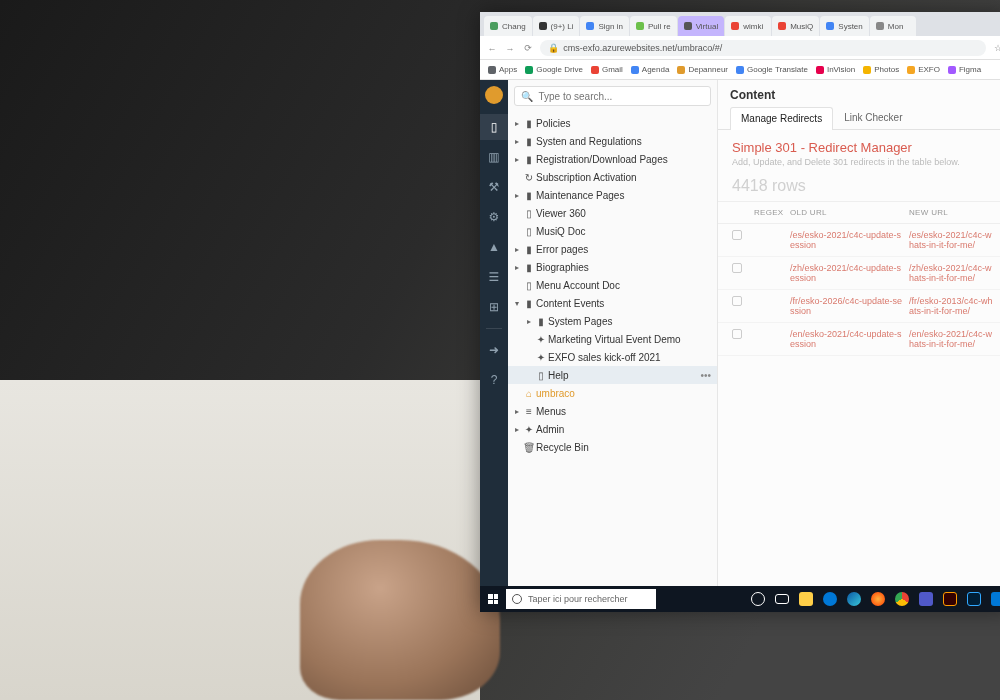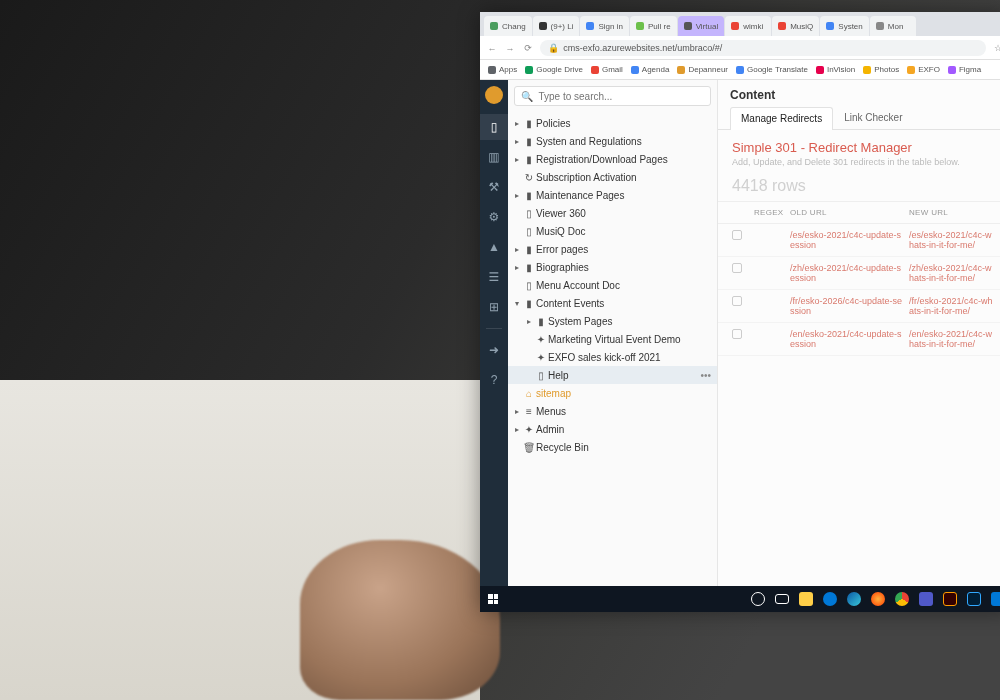--- a/index.html
+++ b/index.html
@@ -262,21 +262,21 @@
     </div>
           <div class="node d1 sel">
             <span class="arrow"></span>
     <span class="nico" style="">▯</span>
     <span class="lbl" style="">Help</span>
     <span class="more">•••</span>
           </div>
           <div class="node d0">
             <span class="arrow"></span>
     <span class="nico" style="color:#e09b2d;">⌂</span>
-    <span class="lbl" style="color:#e09b2d;">sitemap</span>
+    <span class="lbl" style="color:#e09b2d;">umbraco</span>
     </div>
           <div class="node d0">
             <span class="arrow">▸</span>
     <span class="nico" style="">≡</span>
     <span class="lbl" style="">Menus</span>
     </div>
           <div class="node d0">
             <span class="arrow">▸</span>
     <span class="nico" style="">✦</span>
     <span class="lbl" style="">Admin</span>
@@ -320,21 +320,21 @@
     <div class="c1"></div>
     <div class="c2">/zh/esko-2021/c4c-update-session</div>
     <div class="c3">/zh/esko-2021/c4c-whats-in-it-for-me/</div>
           </div>
           <div class="trow">
             <div class="c0">
               <div class="cbox"></div>
             </div>
     <div class="c1"></div>
     <div class="c2">/fr/esko-2026/c4c-update-session</div>
-    <div class="c3">/fr/esko-2021/c4c-whats-in-it-for-me/</div>
+    <div class="c3">/fr/esko-2013/c4c-whats-in-it-for-me/</div>
           </div>
           <div class="trow">
             <div class="c0">
               <div class="cbox"></div>
             </div>
     <div class="c1"></div>
     <div class="c2">/en/esko-2021/c4c-update-session</div>
     <div class="c3">/en/esko-2021/c4c-whats-in-it-for-me/</div>
           </div>
         </div>
@@ -343,20 +343,24 @@
 
   <div class="taskbar">
     <div class="start">
       <div class="win-logo">
           <span></span>
           <span></span>
           <span></span>
           <span></span>
         </div>
     </div>
+    <div class="tsearch">
+      <div class="circ"></div>
+      <span>Taper ici pour rechercher</span>
+    </div>
     <div class="ticons">
       <div class="ticon">
           <div class="sq" style="border:1.5px solid #fff;border-radius:50%;"></div>
         </div>
       <div class="ticon">
           <div class="sq" style="border:1.5px solid #fff;width:14px;height:10px;"></div>
         </div>
       <div class="ticon">
           <div class="sq" style="background:#ffcf48;"></div>
         </div>

